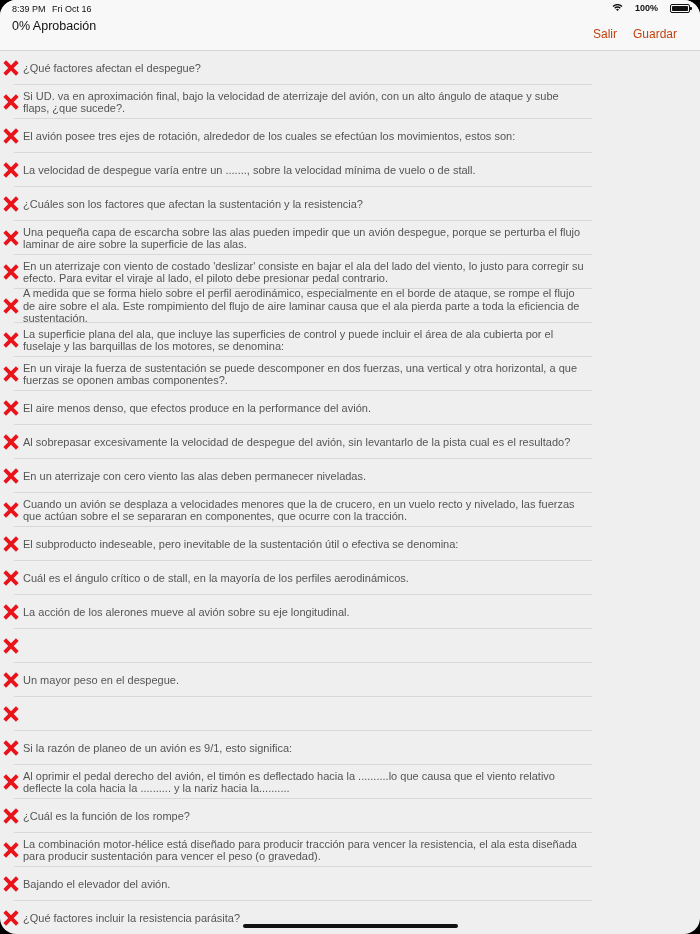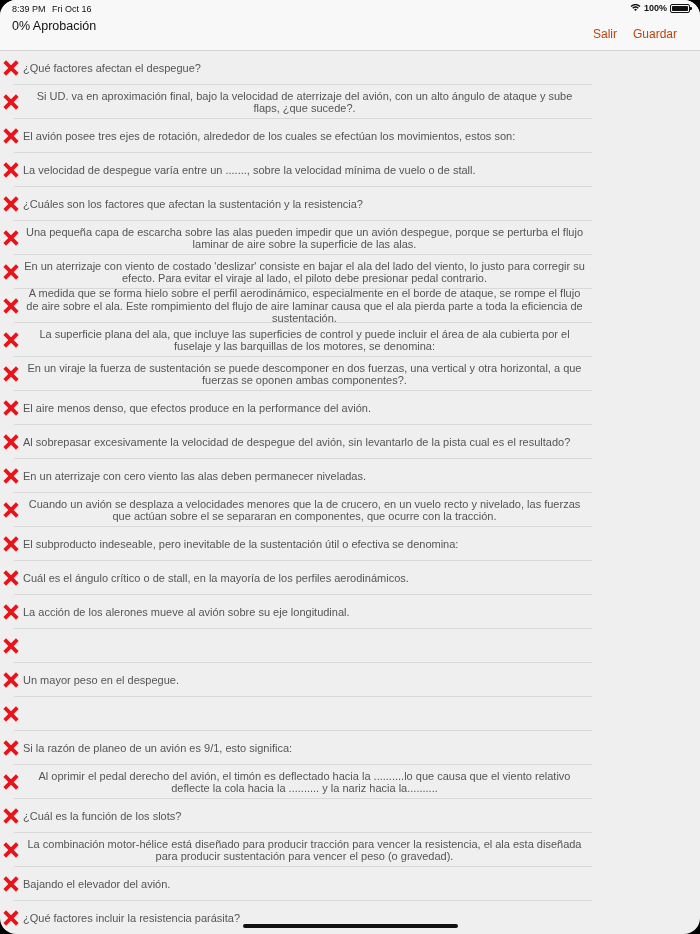--- a/index.html
+++ b/index.html
@@ -12,21 +12,21 @@
       border-radius: 16px;
       overflow: hidden;
     }
     .statusbar {
       position: absolute; left: 0; top: 0; width: 700px; height: 16px;
       background: #f8f8f8;
       font-size: 9px; color: #111;
     }
     .statusbar .time { position: absolute; left: 12px; top: 4px; font-weight: 500; }
     .statusbar .date { position: absolute; left: 52px; top: 4px; }
-    .statusbar .right { position: absolute; right: 10px; top: 3px; display: flex; align-items: center; gap: 3px; }
+    .statusbar .right { position: absolute; right: 10px; top: 3px; display: flex; align-items: center; gap: 12px; }
     .statusbar .pct { font-size: 9px; font-weight: 600; }
     .battery {
       width: 20px; height: 9px; border: 1px solid #111; border-radius: 2px; padding: 1px; position: relative;
     }
     .battery .fill { width: 100%; height: 100%; background: #111; border-radius: 1px; }
     .battery::after { content: ""; position: absolute; right: -3px; top: 2px; width: 2px; height: 3px; background: #111; border-radius: 0 1px 1px 0; }
     .navbar {
       position: absolute; left: 0; top: 16px; width: 700px; height: 35px;
       background: #f8f8f8;
       border-bottom: 1px solid #d4d4d4;
@@ -34,21 +34,21 @@
     .nav-title {
       position: absolute; left: 12px; top: 3px;
       font-size: 12.5px; color: #111; font-weight: 400;
     }
     .nav-btn {
       position: absolute; top: 11px; font-size: 12px; color: #c2410c; cursor: pointer;
     }
     .nav-btn.salir { left: 593px; }
     .nav-btn.guardar { left: 633px; }
     .list {
-      position: absolute; left: 0; top: 51px; width: 592px; text-align: center;
+      position: absolute; left: 0; top: 51px; width: 592px;
     }
     .row {
       position: relative; height: 34px;
       display: flex; align-items: center;
       padding-left: 23px; padding-right: 6px;
     }
     .row::after {
       content: ""; position: absolute; left: 14px; right: 0; bottom: 0; height: 1px; background: #d8d8d8;
     }
     .row .x-icon {
@@ -217,21 +217,21 @@
       <div class="row">
         <svg class="x-icon" viewBox="0 0 20 20">
           <path d="M3 3 L17 17 M17 3 L3 17" stroke="#e8141b" stroke-width="4.2" stroke-linecap="butt"></path>
         </svg>
         <span class="text">Al oprimir el pedal derecho del avión, el timón es deflectado hacia la ..........lo que causa que el viento relativo deflecte la cola hacia la .......... y la nariz hacia la..........</span>
       </div>
       <div class="row">
         <svg class="x-icon" viewBox="0 0 20 20">
           <path d="M3 3 L17 17 M17 3 L3 17" stroke="#e8141b" stroke-width="4.2" stroke-linecap="butt"></path>
         </svg>
-        <span class="text">¿Cuál es la función de los slots?</span>
+        <span class="text">¿Cuál es la función de los rompe?</span>
       </div>
       <div class="row">
         <svg class="x-icon" viewBox="0 0 20 20">
           <path d="M3 3 L17 17 M17 3 L3 17" stroke="#e8141b" stroke-width="4.2" stroke-linecap="butt"></path>
         </svg>
         <span class="text">La combinación motor-hélice está diseñado para producir tracción para vencer la resistencia, el ala esta diseñada para producir sustentación para vencer el peso (o gravedad).</span>
       </div>
       <div class="row">
         <svg class="x-icon" viewBox="0 0 20 20">
           <path d="M3 3 L17 17 M17 3 L3 17" stroke="#e8141b" stroke-width="4.2" stroke-linecap="butt"></path>

